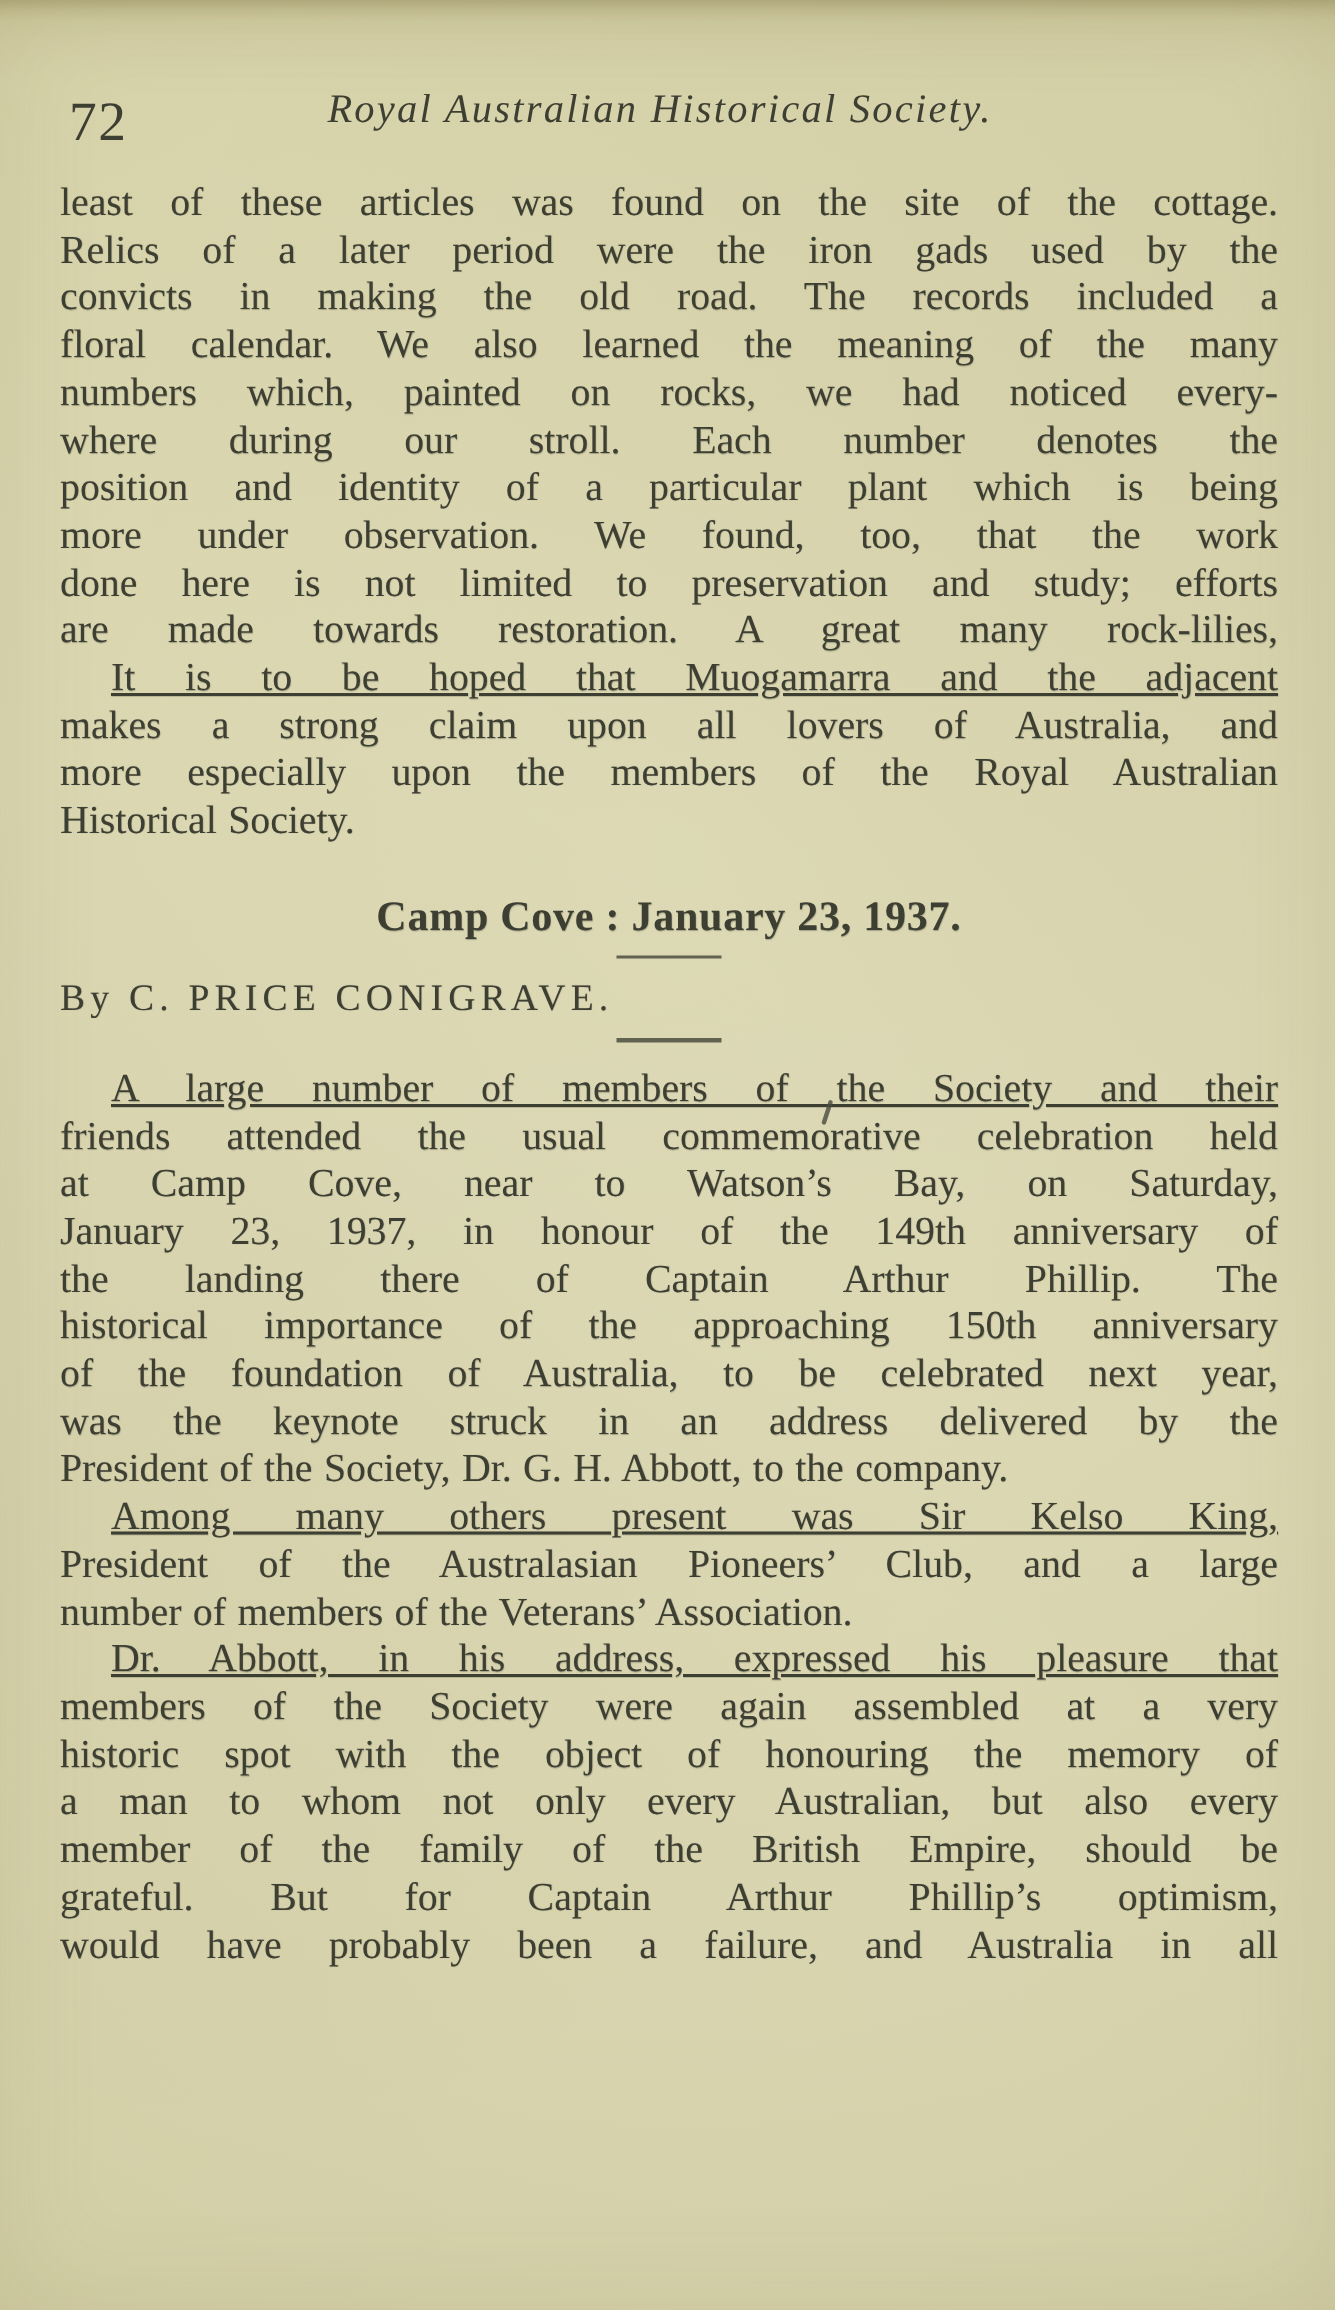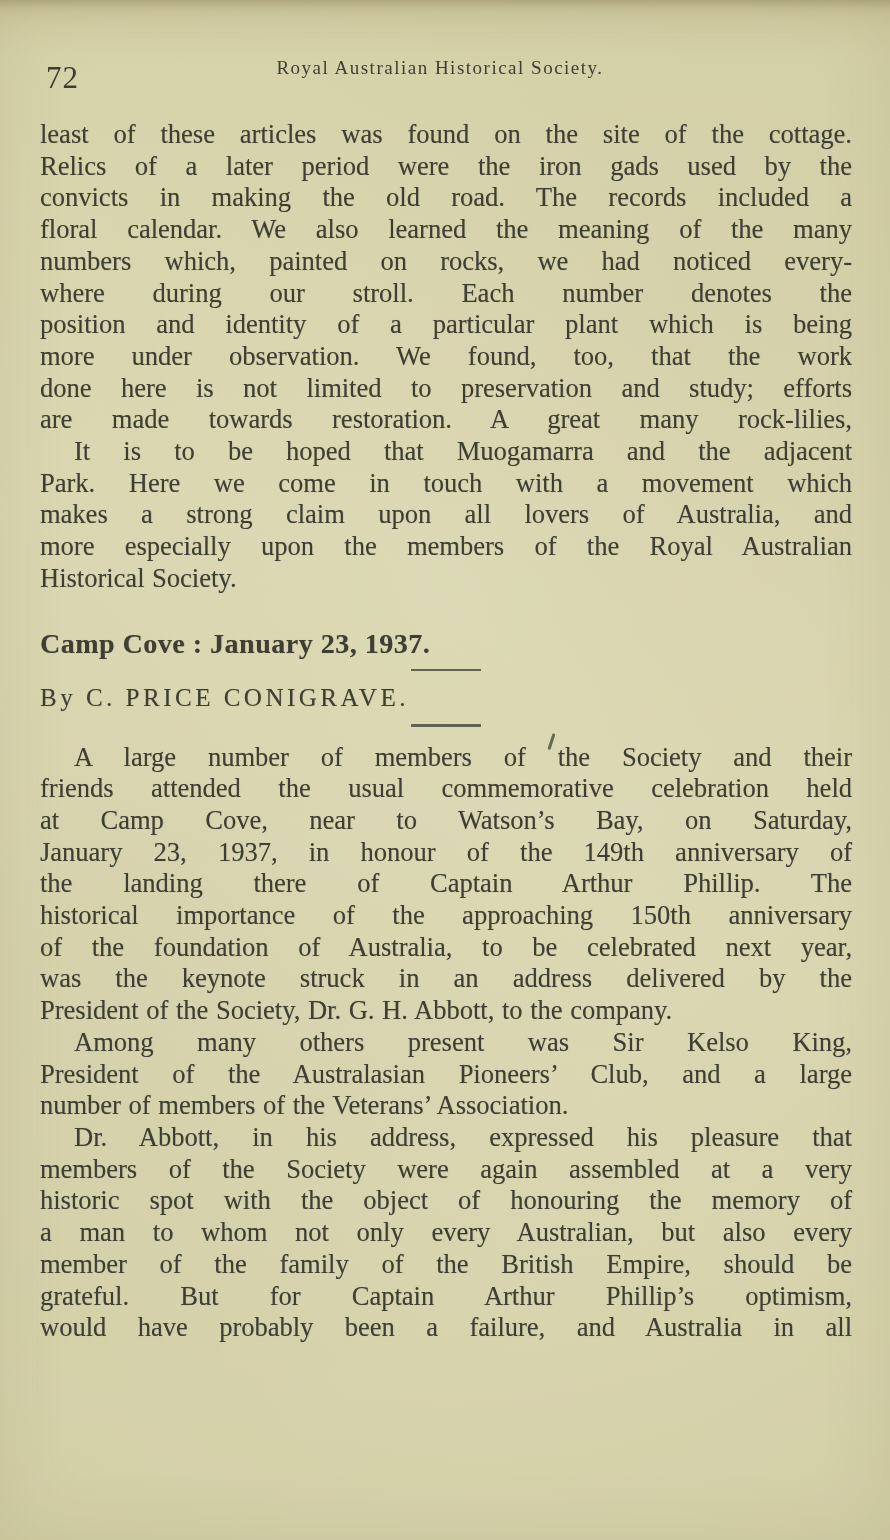--- a/index.html
+++ b/index.html
@@ -36,41 +36,41 @@
     background:
       radial-gradient(circle at 18% 62%, rgba(120,110,70,0.04), transparent 40%),
       radial-gradient(circle at 78% 22%, rgba(120,110,70,0.05), transparent 45%),
       radial-gradient(circle at 60% 85%, rgba(255,255,245,0.06), transparent 50%);
   }
   .running-head{
     position:absolute;top:57px;left:40px;width:812px;height:40px;
   }
   .pagenum{
     position:absolute;left:6px;top:3px;
-    font-size:31px;letter-spacing:1px;
+    font-size:37px;letter-spacing:1px;
   }
   .running-title{
     display:block;text-align:center;
-    font-size:19px;letter-spacing:1.5px;
+    font-style:italic;font-size:27px;letter-spacing:1.5px;
     transform:translateX(-6px);
   }
   .body-text{
     position:absolute;top:119px;left:40px;width:812px;
     text-shadow:0.3px 0.4px 0.7px rgba(58,59,48,0.35);
   }
   .line{
     font-size:26.5px;line-height:31.7px;
     text-align:justify;text-align-last:justify;
     word-spacing:1px;
   }
   .line.para-end{text-align-last:left;}
-  .para.indent .line:first-child{text-indent:34px;}
+  .para.indent .line:first-child{text-indent:34px;text-decoration:underline;}
   .section-head{
     margin-top:32px;line-height:34px;
-    text-align:left;font-weight:bold;font-size:28px;
+    text-align:center;font-weight:bold;font-size:28px;
     letter-spacing:0.5px;
   }
   .rule{
     width:70px;height:2.5px;background:var(--rule);
     margin:8px auto 0;opacity:0.85;
   }
   .rule.rule-2{margin-top:11px;}
   .byline{
     margin-top:12px;line-height:30px;
     text-align:left;font-size:25px;letter-spacing:3.5px;
@@ -102,21 +102,20 @@
           <div class="line">floral calendar. We also learned the meaning of the many</div>
           <div class="line">numbers which, painted on rocks, we had noticed every-</div>
           <div class="line">where during our stroll. Each number denotes the</div>
           <div class="line">position and identity of a particular plant which is being</div>
           <div class="line">more under observation. We found, too, that the work</div>
           <div class="line">done here is not limited to preservation and study; efforts</div>
           <div class="line">are made towards restoration. A great many rock-lilies,</div>
         </div>
         <div class="para indent">
           <div class="line">It is to be hoped that Muogamarra and the adjacent</div>
-          <div class="line">Park. Here we come in touch with a movement which</div>
           <div class="line">makes a strong claim upon all lovers of Australia, and</div>
           <div class="line">more especially upon the members of the Royal Australian</div>
           <div class="line para-end">Historical Society.</div>
         </div>
       </div>
 
     <div class="section-head">Camp Cove : January 23, 1937.</div>
     <div class="rule rule-1"></div>
     <div class="byline">By C. PRICE CONIGRAVE.</div>
     <div class="rule rule-2"></div>

